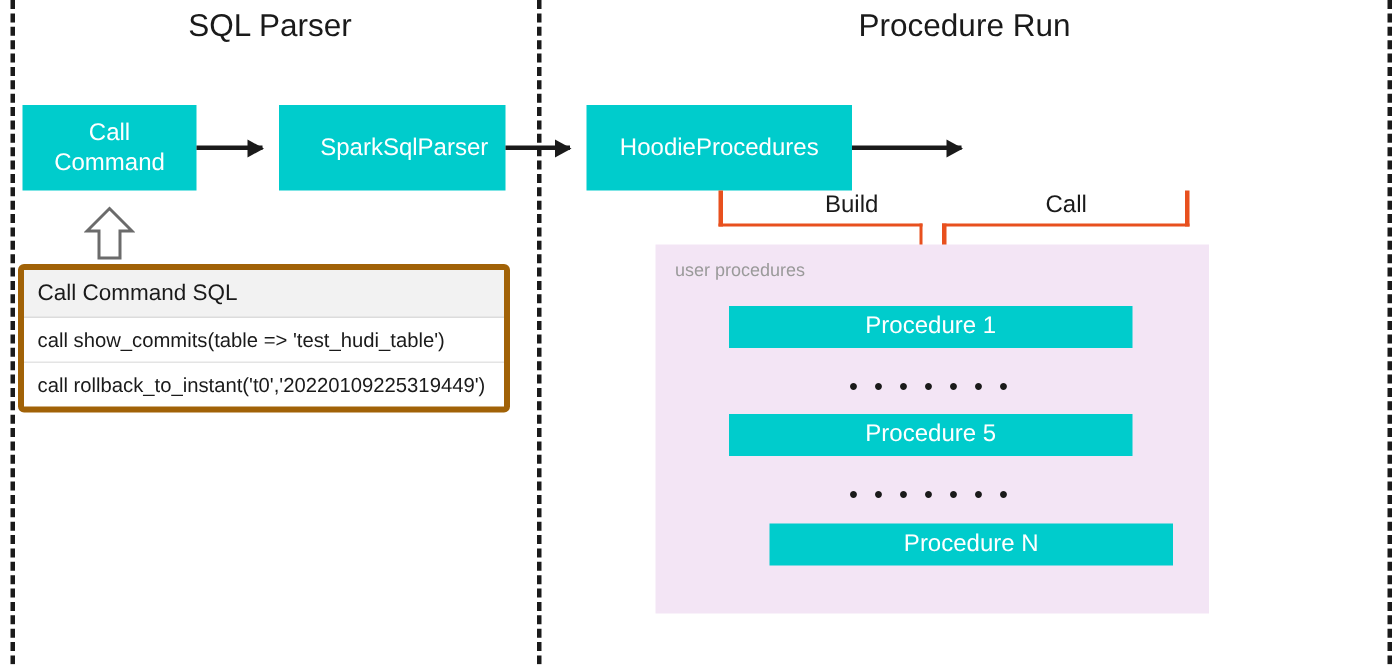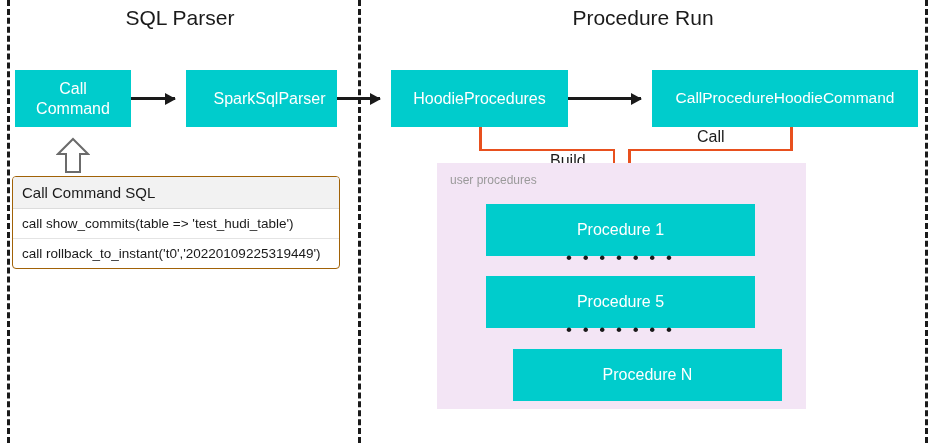--- a/index.html
+++ b/index.html
@@ -89,21 +89,21 @@
     width: 34px;
     height: 37px;
   }
 
   
   #sql-table {
     position: absolute;
     left: 12px;
     top: 176px;
     width: 328px;
-    border: 1px solid #a16207;
+    border: 4px solid #a16207;
     border-radius: 4px;
     background: #ffffff;
     box-sizing: border-box;
     overflow: hidden;
   }
   #sql-table-header {
     background: #f2f2f2;
     font-size: 15px;
     color: #1a1a1a;
     padding: 7px 9px;
@@ -138,21 +138,21 @@
   #orange-call-arrowhead  { left: 622.5px; top: 164px; }
 
   .edge-label {
     position: absolute;
     font-size: 16px;
     color: #1a1a1a;
     background: #ffffff;
     padding: 0 5px;
     white-space: nowrap;
   }
-  #label-build { left: 545px; top: 128px; margin-top: 24px; }
+  #label-build { left: 545px; top: 128px; }
   #label-call  { left: 692px; top: 128px; }
 
   
   #user-procedures-panel {
     position: absolute;
     left: 437px;
     top: 163px;
     width: 369px;
     height: 246px;
     background: #F3E5F5;
@@ -161,21 +161,21 @@
     position: absolute;
     left: 13px;
     top: 10px;
     font-size: 12px;
     color: #9a9a9a;
   }
   .procedure-box {
     position: absolute;
     left: 49px;
     width: 269px;
-    height: 52px;
+    height: 28px;
     background: #00CCCC;
     color: #ffffff;
     font-size: 16px;
     display: flex;
     align-items: center;
     justify-content: center;
   }
   #procedure-box-1 { top: 41px; }
   #procedure-box-2 { top: 113px; }
   #procedure-box-n { top: 186px; margin-left: 27px; }
@@ -201,21 +201,20 @@
   <div class="divider" id="divider-middle"></div>
   <div class="divider" id="divider-right"></div>
 
   <div class="section-title" id="title-sql-parser">SQL Parser</div>
   <div class="section-title" id="title-procedure-run">Procedure Run</div>
 
   <div class="teal-box" id="box-call-command">Call
 Command</div>
   <div class="teal-box" id="box-spark-sqlparser">SparkSqlParser</div>
   <div class="teal-box" id="box-hoodie-procedures">HoodieProcedures</div>
-  <div class="teal-box" id="box-call-procedure-hoodie-command">CallProcedureHoodieCommand</div>
 
   <div class="arrow-h" id="arrow-callcommand-to-sparksql"></div>
   <div class="arrow-h" id="arrow-sparksql-to-hoodie"></div>
   <div class="arrow-h" id="arrow-hoodie-to-callprocedure"></div>
 
   <svg id="hollow-up-arrow" viewBox="0 0 34 37">
     <polygon points="17,2 32,17 24,17 24,35 10,35 10,17 2,17" fill="#ffffff" stroke="#6b6b6b" stroke-width="2" stroke-linejoin="miter"></polygon>
   </svg>
 
   <div id="sql-table">

